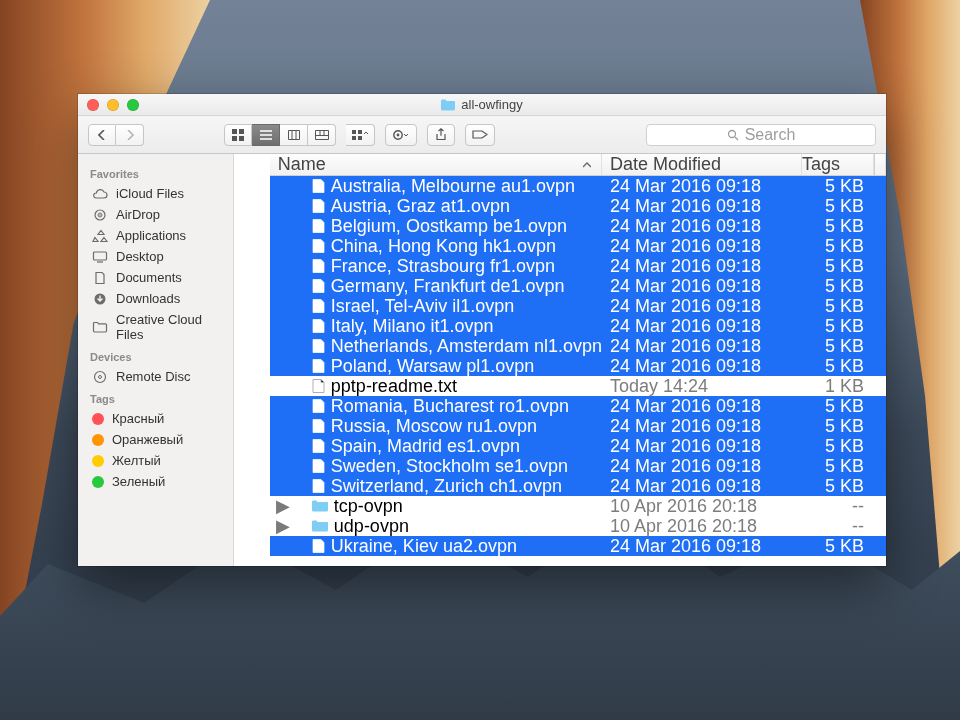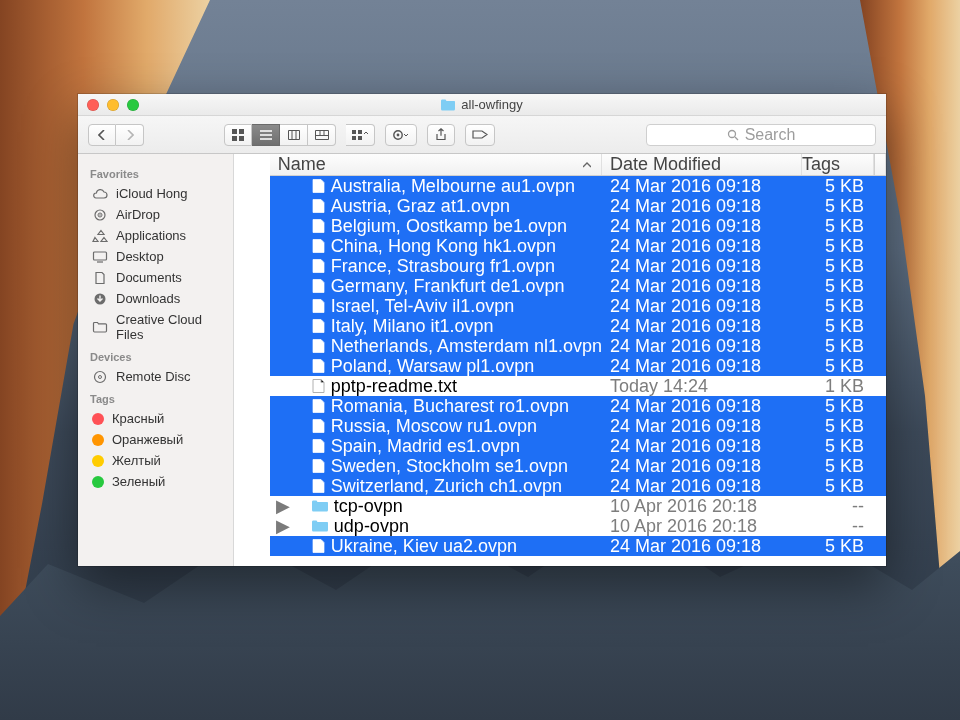--- a/index.html
+++ b/index.html
@@ -189,21 +189,21 @@
     </div>
   </div>
 
   <div class="body">
     <div class="sidebar" id="sidebar">
         <div class="sb-head">Favorites</div>
         <div class="sb-item">
           <svg width="16" height="14" viewBox="0 0 16 14">
             <path fill="none" stroke="#6c6c6c" stroke-width="1.2" d="M4 11h8a3 3 0 0 0 0-6 4 4 0 0 0-7.6 1A2.5 2.5 0 0 0 4 11z"></path>
           </svg>
-          <span>iCloud Hong</span>
+          <span>iCloud Files</span>
         </div>
         <div class="sb-item">
           <svg width="16" height="14" viewBox="0 0 16 14">
             <circle cx="8" cy="7" r="5" fill="none" stroke="#6c6c6c" stroke-width="1.2"></circle>
             <circle cx="8" cy="7" r="2" fill="none" stroke="#6c6c6c"></circle>
             <circle cx="8" cy="7" r=".8" fill="#6c6c6c"></circle>
           </svg>
           <span>AirDrop</span>
         </div>
         <div class="sb-item">

